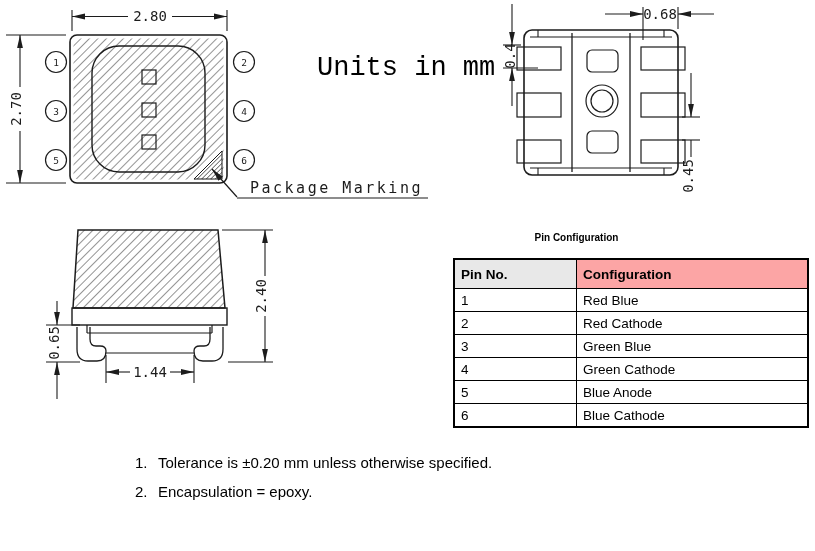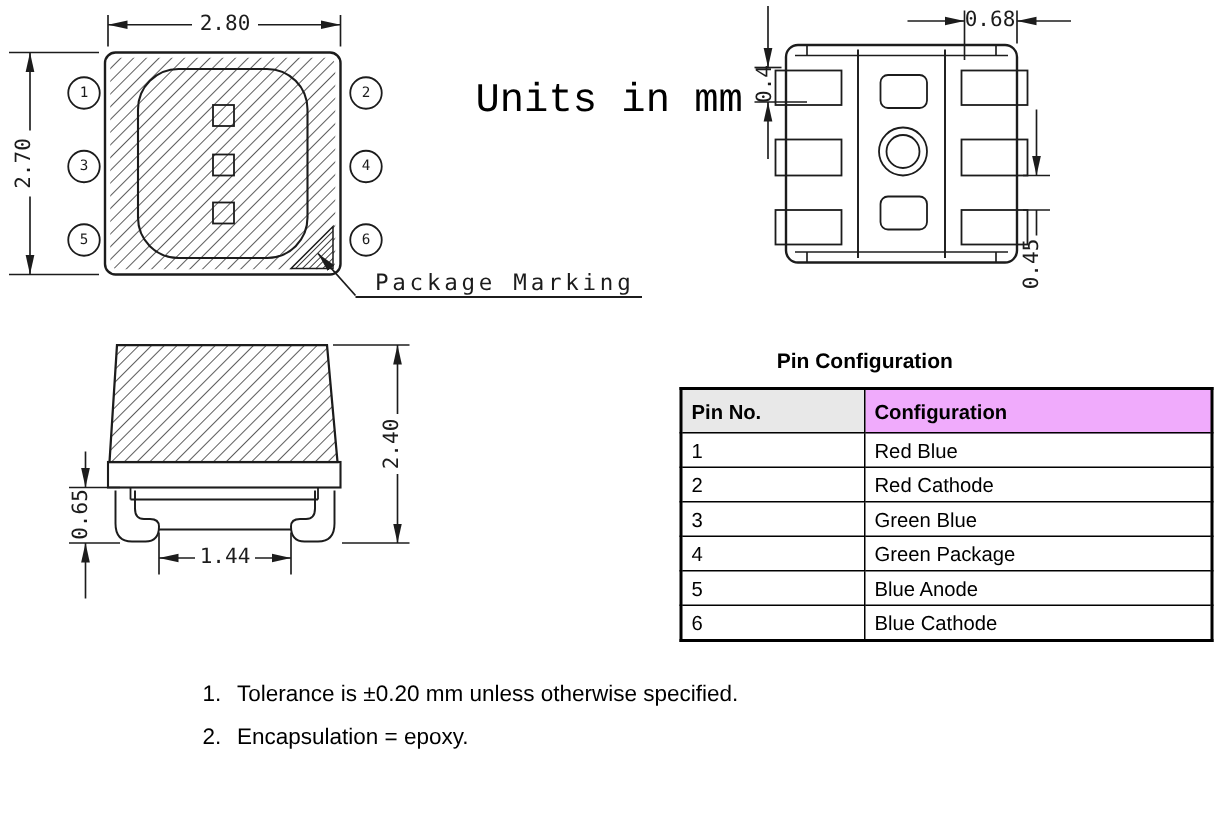--- a/index.html
+++ b/index.html
@@ -5,21 +5,21 @@
   html,body{margin:0;padding:0;background:#fff;}
   .canvas{position:relative;width:815px;height:551px;background:#fff;overflow:hidden;
           font-family:"Liberation Sans",sans-serif;color:#000;}
   svg{position:absolute;left:0;top:0;}
   svg .ln{stroke:#1c1c1c;fill:none;}
   svg .dim{font-family:"DejaVu Sans Mono",monospace;font-size:14px;fill:#1c1c1c;}
   svg .pinnum{font-family:"DejaVu Sans Mono",monospace;font-size:9.5px;fill:#1c1c1c;}
   svg .cadlabel{font-family:"DejaVu Sans Mono",monospace;font-size:15px;letter-spacing:2.5px;fill:#1c1c1c;}
   .units{position:absolute;left:317px;top:53px;font-family:Liberation Mono, monospace;font-size:27px;}
   .tbl-title{position:absolute;left:453px;top:232px;width:247px;text-align:center;
-             font-size:14px;font-weight:bold;}
+             font-size:10px;font-weight:bold;}
   table.pintbl{position:absolute;left:453px;top:258px;border-collapse:collapse;
                border:2px solid #000;font-size:13.5px;padding-left:20px;}
   table.pintbl td,table.pintbl th{border:1px solid #000;padding:1px 6px;text-align:left;
                font-weight:normal;vertical-align:middle;}
   table.pintbl th{font-weight:bold;height:26px;}
   table.pintbl td{height:20px;}
   table.pintbl .c1{width:109px;}
   table.pintbl .c2{width:218px;}
   .notes{position:absolute;left:64px;top:442px;font-size:15px;}
   .notes .lbl{font-weight:bold;}
@@ -188,39 +188,39 @@
   </g>
 </svg>
 
 <div class="units">Units in mm</div>
 
 <div class="tbl-title">Pin Configuration</div>
 <table class="pintbl">
   <thead>
     <tr>
       <th class="c1" style="background:#e8e8e8">Pin No.</th>
-      <th class="c2" style="background:#f0abfc">Configuration</th>
+      <th class="c2" style="background:#fca5a5">Configuration</th>
     </tr>
   </thead>
   <tbody>
     <tr>
       <td>1</td>
       <td>Red Blue</td>
     </tr>
     <tr>
       <td>2</td>
       <td>Red Cathode</td>
     </tr>
     <tr>
       <td>3</td>
       <td>Green Blue</td>
     </tr>
     <tr>
       <td>4</td>
-      <td>Green Package</td>
+      <td>Green Cathode</td>
     </tr>
     <tr>
       <td>5</td>
       <td>Blue Anode</td>
     </tr>
     <tr>
       <td>6</td>
       <td>Blue Cathode</td>
     </tr>
   </tbody>

